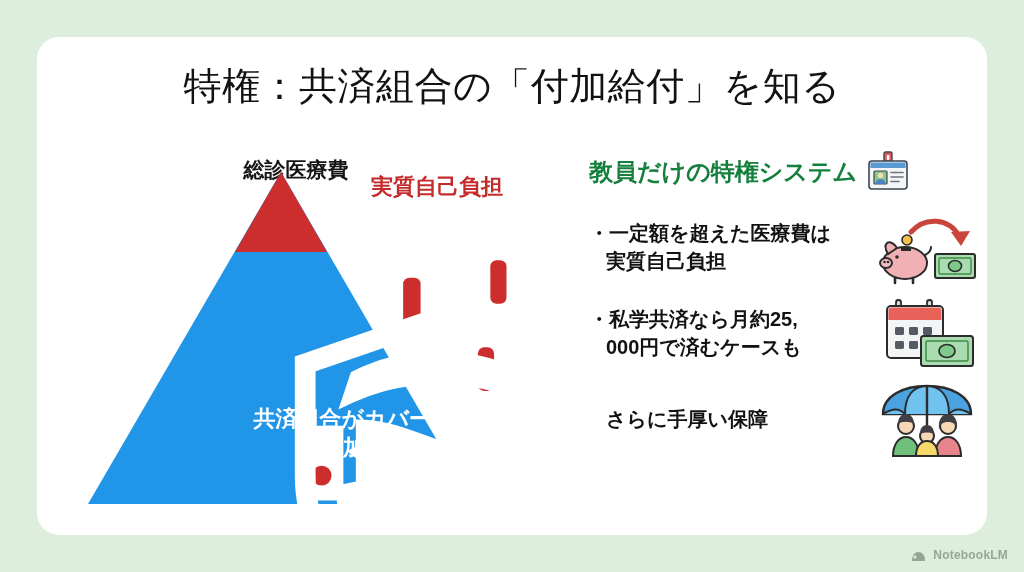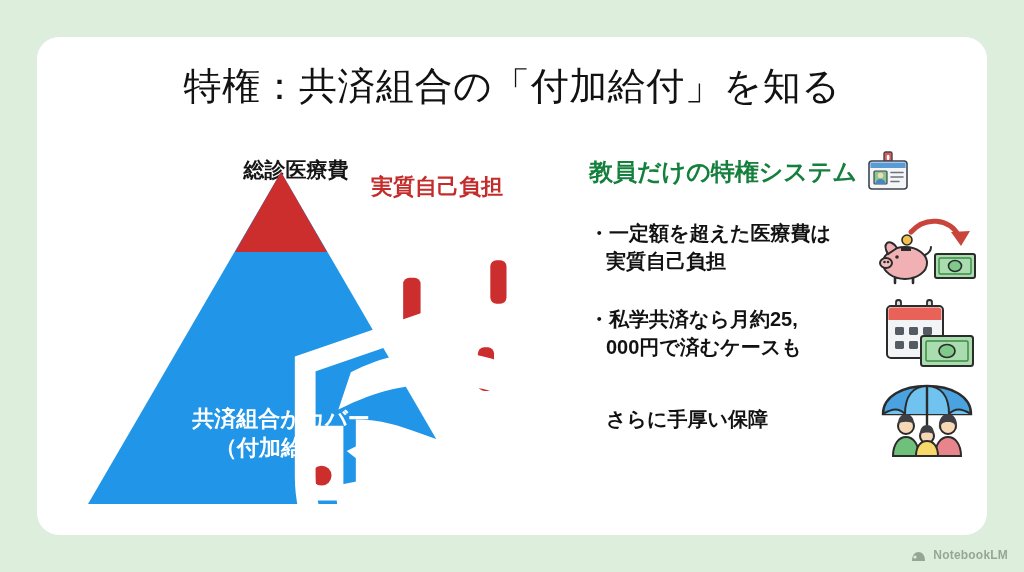--- a/index.html
+++ b/index.html
@@ -99,21 +99,21 @@
     left: 50%;
     top: 232px;
     transform: translateX(-50%);
     width: 300px;
     text-align: center;
     color: #ffffff;
     font-size: 22px;
     font-weight: bold;
     line-height: 1.32;
   }
-  .base-label span { display: block; }
+  .base-label span { display: block; text-align: right; }
 
   .side-note {
     position: absolute;
     left: 320px;
     top: 40px;
     width: 190px;
     color: #c42c2c;
     font-size: 22px;
     font-weight: bold;
     line-height: 1.38;

